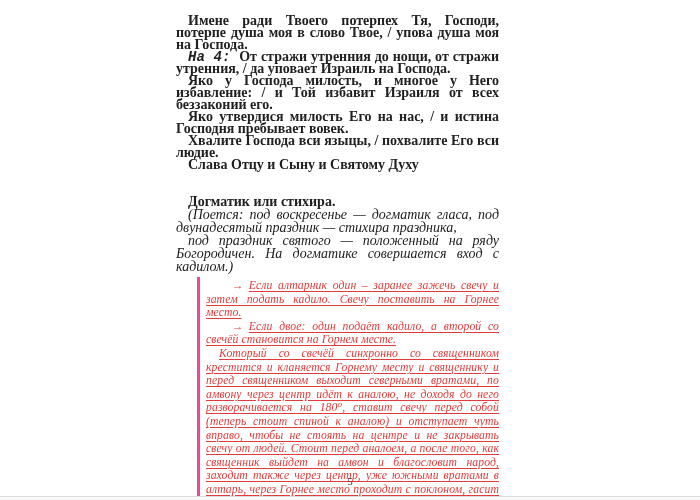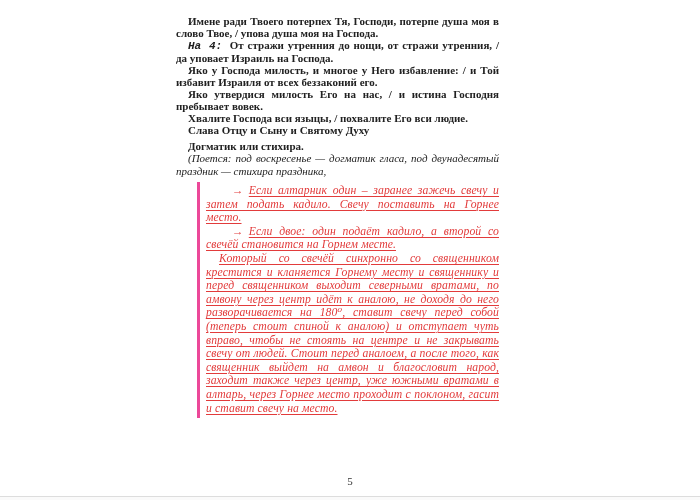--- a/index.html
+++ b/index.html
@@ -19,34 +19,34 @@
   }
   .content {
     position: absolute;
     left: 176px;
     top: 15px;
     width: 323px;
   }
   
   .black-text p {
     margin: 0;
-    font-size: 11px;
+    font-size: 14px;
     line-height: 12px;
     font-weight: bold;
     color: #212121;
     text-align: justify;
     text-indent: 12px;
   }
   .black-text p.note-italic {
     font-weight: normal;
     font-style: italic;
     line-height: 13px;
   }
   .black-text p.gap-before {
-    margin-top: 4px;
+    margin-top: 25px;
   }
   .lead-italic {
     font-style: italic;
     font-family: Liberation Mono, monospace;
   }
   
   .red-block {
     margin-top: 4px;
     margin-left: 21px;
     border-left: 3px solid #ec4899;
@@ -98,20 +98,21 @@
   <div class="content">
     <div class="black-text">
         <p>Имене ради Твоего потерпех Тя, Господи, потерпе душа моя в слово Твое, / упова душа моя на Господа.</p>
         <p><span class="lead-italic">На 4: </span>От стражи утренния до нощи, от стражи утренния, / да уповает Израиль на Господа.</p>
         <p>Яко у Господа милость, и многое у Него избавление: / и Той избавит Израиля от всех беззаконий его.</p>
         <p>Яко утвердися милость Его на нас, / и истина Господня пребывает вовек.</p>
         <p>Хвалите Господа вси языцы, / похвалите Его вси людие.</p>
         <p>Слава Отцу и Сыну и Святому Духу</p>
         <p class="gap-before">Догматик или стихира.</p>
         <p class="note-italic">(Поется: под воскресенье — догматик гласа, под двунадесятый праздник — стихира праздника,</p>
+        <p class="note-italic">под праздник святого — положенный на ряду Богородичен. На догматике совершается вход с кадилом.)</p>
       </div>
     <div class="red-block">
         <p><span class="arrow">→</span>Если алтарник один – заранее зажечь свечу и затем подать кадило. Свечу поставить на Горнее место.</p>
         <p><span class="arrow">→</span>Если двое: один подаёт кадило, а второй со свечёй становится на Горнем месте.</p>
         <p>Который со свечёй синхронно со священником крестится и кланяется Горнему месту и священнику и перед священником выходит северными вратами, по амвону через центр идёт к аналою, не доходя до него разворачивается на 180⁰, ставит свечу перед собой (теперь стоит спиной к аналою) и отступает чуть вправо, чтобы не стоять на центре и не закрывать свечу от людей. Стоит перед аналоем, а после того, как священник выйдет на амвон и благословит народ, заходит также через центр, уже южными вратами в алтарь, через Горнее место проходит с поклоном, гасит и ставит свечу на место.</p>
       </div>
   </div>
   <div class="page-number">5</div>
   <div class="page-bottom-edge"></div>
 </div>

